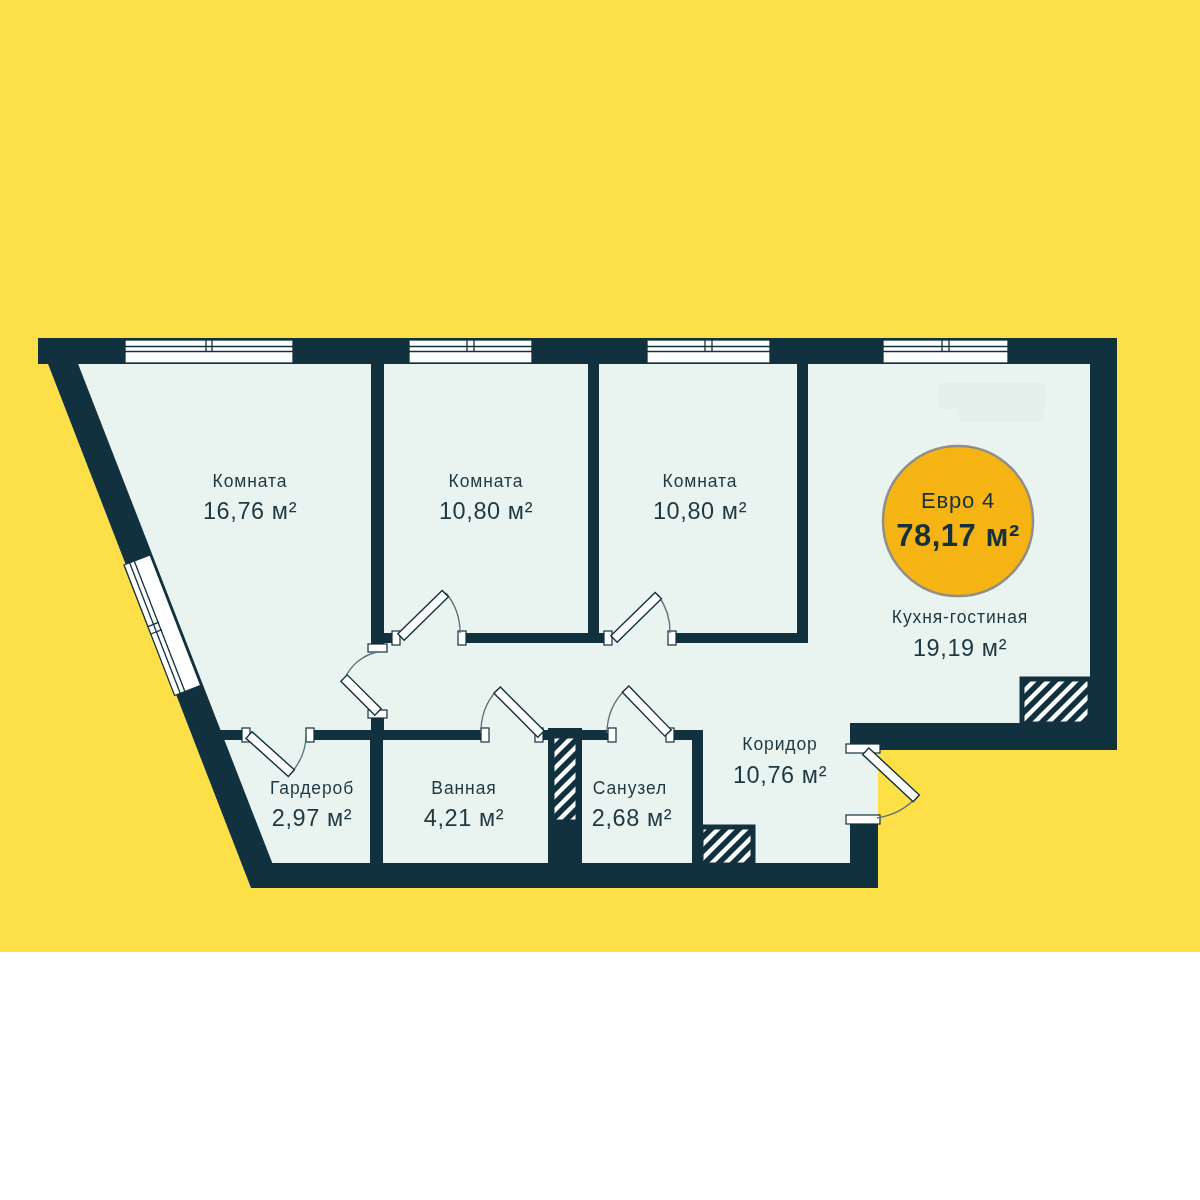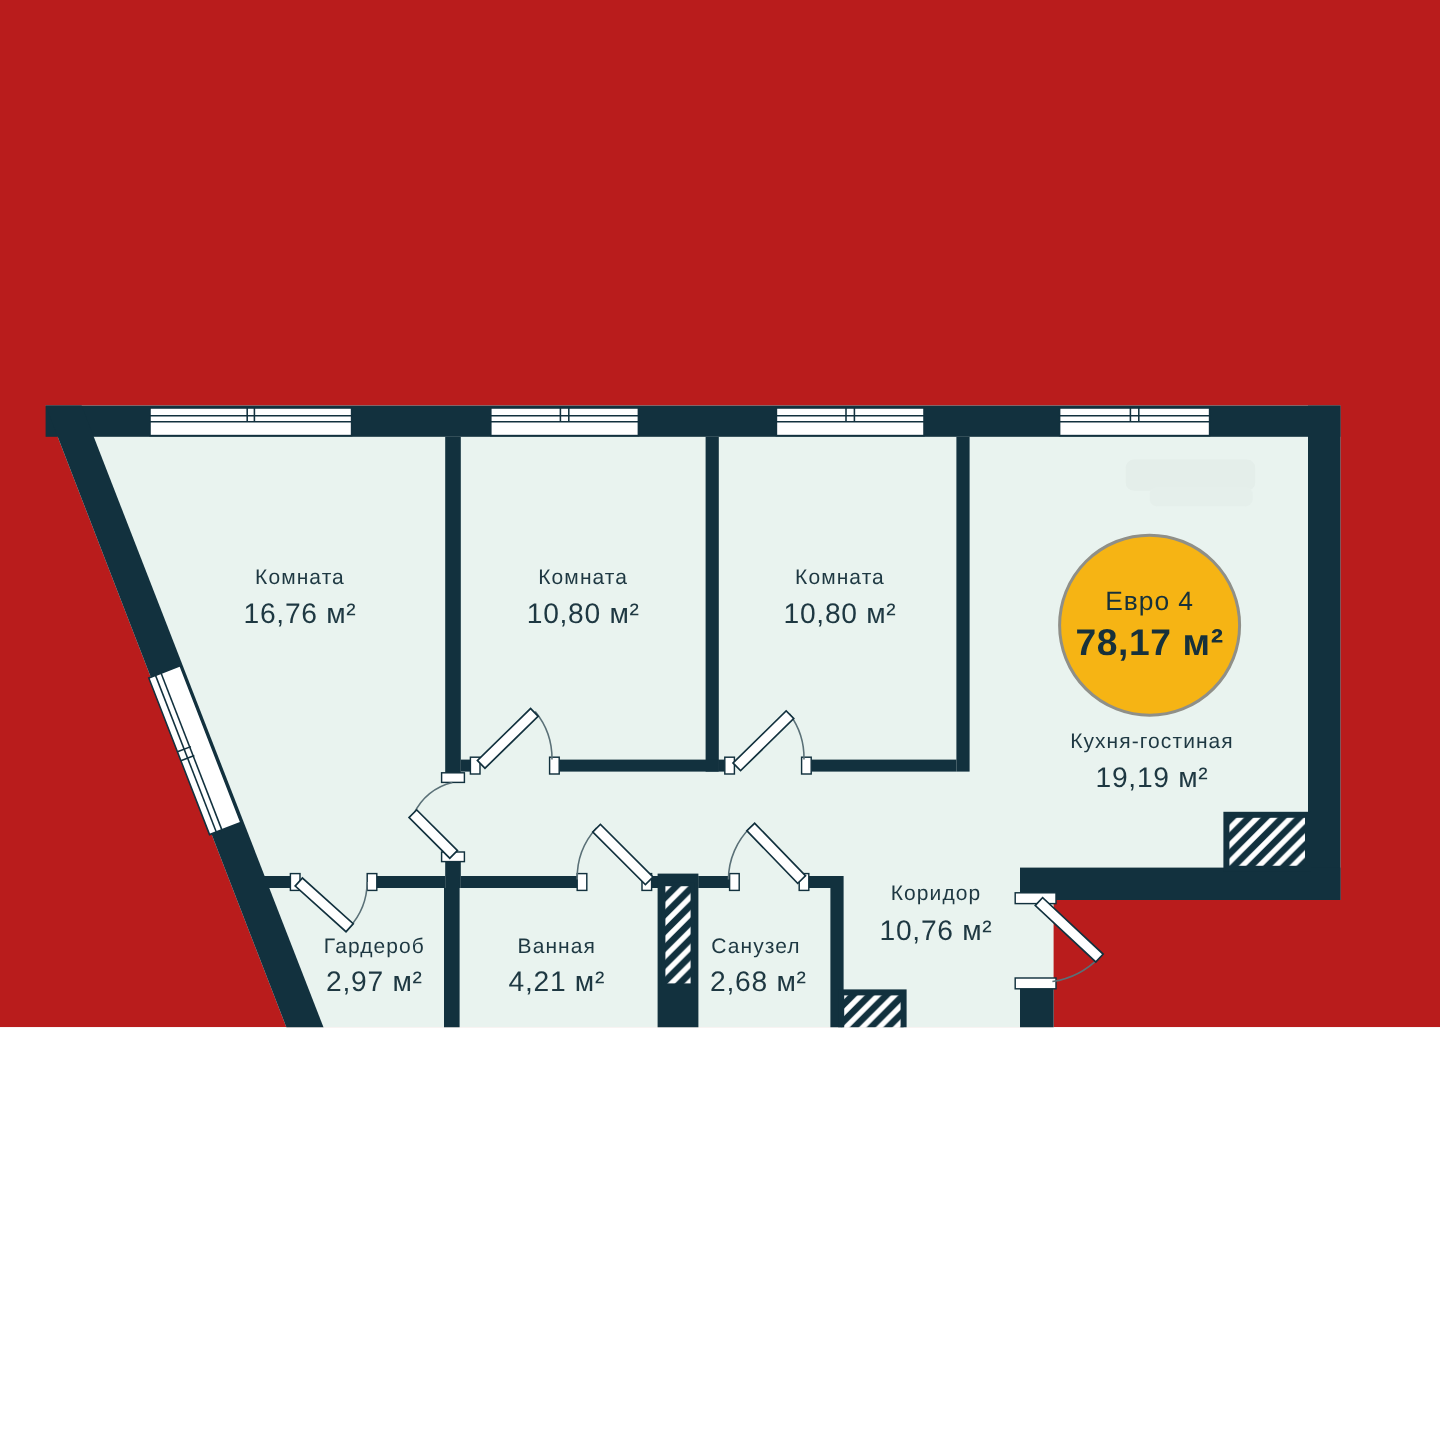--- a/index.html
+++ b/index.html
@@ -1,19 +1,19 @@
 <!DOCTYPE html>
 <html><head>
 <meta charset="utf-8">
 <style>
   html,body{margin:0;padding:0;background:#fff;}
   .canvas{
     position:relative;
-    width:1200px;height:856px;
-    background:#b91c1c;
+    width:1200px;height:952px;
+    background:#fde047;
     font-family:"Liberation Sans","DejaVu Sans",sans-serif;
   }
   svg{display:block;}
   .room-name{
     font-family:"Liberation Sans","DejaVu Sans",sans-serif;
     font-size:17.5px;font-weight:500;letter-spacing:0.9px;
     fill:#1e3842;
   }
   .room-area{
     font-family:"Liberation Sans","DejaVu Sans",sans-serif;

